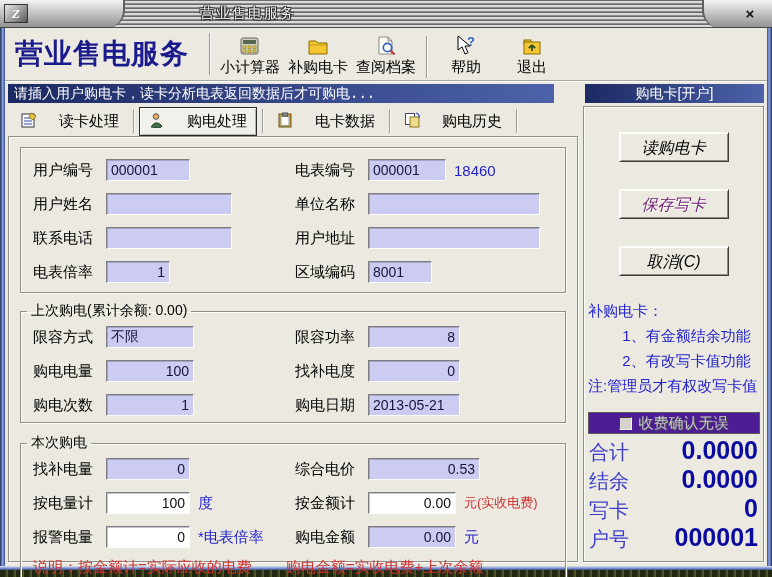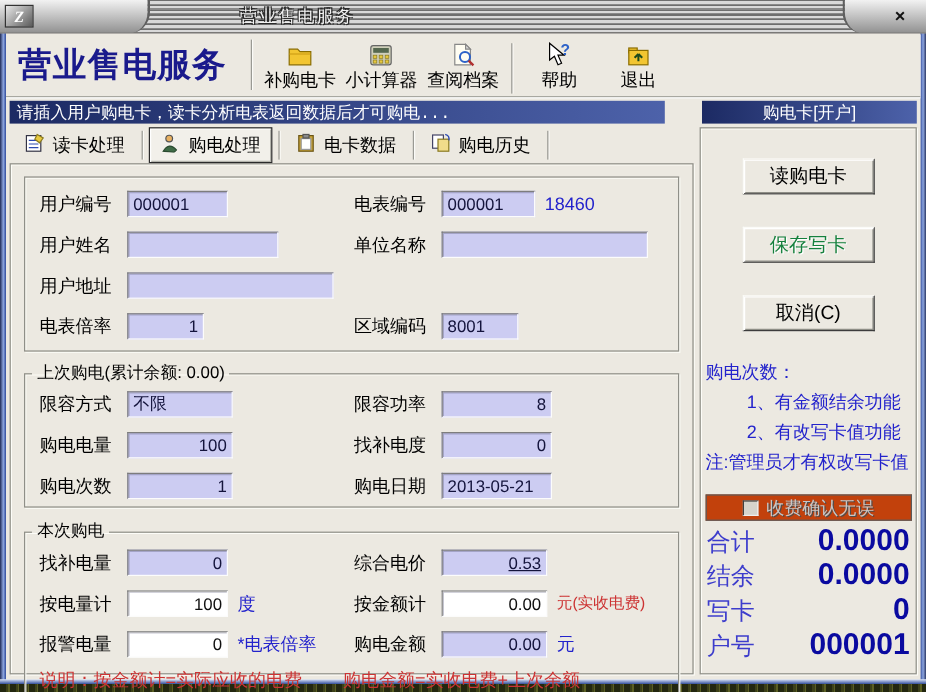--- a/index.html
+++ b/index.html
@@ -49,21 +49,21 @@
   
   .status-msg { position:absolute; left:3px; top:56px; width:546px; height:19px;
     background:linear-gradient(90deg,#1c2a63,#4d62aa); color:#fff; font-size:14px;
     display:flex; align-items:center; padding-left:6px;font-family:Liberation Mono, monospace; }
   .side-header { position:absolute; left:580px; top:56px; width:179px; height:19px;
     background:linear-gradient(90deg,#1c2a63,#4d62aa); color:#fff; font-size:14px;
     display:flex; align-items:center; justify-content:center; }
 
   
   .tabrow { position:absolute; left:3px; top:78px; width:570px; height:30px; display:flex; align-items:center; padding-left:4px; }
-  .tab { display:flex; align-items:center; gap:6px; padding:4px 9px; font-size:15px; color:#000; cursor:default; }
+  .tab { display:flex; align-items:center; gap:21px; padding:4px 9px; font-size:15px; color:#000; cursor:default; }
   .tab.active { border:1px solid #2a2a2a; background:#f2f0ea;
     box-shadow:inset 1px 1px 0 #fff, inset -1px -1px 0 #b4b4ac; }
   .tabsep { width:1px; height:24px; background:#9a9a94; box-shadow:1px 0 0 #fbfbf7; margin:0 5px; }
 
   
   .main-panel { position:absolute; left:3px; top:108px; width:570px; height:426px;
     border:1px solid #8f8f88; box-shadow:inset 1px 1px 0 #fdfdf8,1px 1px 0 #fdfdf8; padding:8px 11px; }
   .groupbox { border:1px solid #8f8f88; box-shadow:inset 1px 1px 0 #fdfdf8,1px 1px 0 #fdfdf8; }
   fieldset.groupbox { padding-top:0; }
   legend { font-size:14px; color:#000; padding:0 4px; margin-left:6px; }
@@ -85,26 +85,26 @@
   .gb1 { margin-top:2px; padding:5px 0 3px 0; }
   .gb2 { margin-top:9px; }
   .gb3 { margin-top:11px; padding-bottom:2px; }
 
   
   .side-panel { position:absolute; left:578px; top:78px; width:181px; height:456px;
     border:1px solid #8f8f88; box-shadow:inset 1px 1px 0 #fdfdf8,1px 1px 0 #fdfdf8;
     display:flex; flex-direction:column; align-items:center; }
   .btn { width:110px; height:30px; background:#ece9e1; font-size:16px; color:#000; cursor:default;
     border:1px solid; border-color:#fbfbf7 #3c3c3c #3c3c3c #fbfbf7;
-    box-shadow:inset 1px 1px 0 #fff, inset -1px -1px 0 #8e8e86; text-align:center; line-height:27px; }
-  .btn.disabled { color:#15803d; text-shadow:1px 1px 0 #fff; }
+    box-shadow:inset 1px 1px 0 #fff, inset -1px -1px 0 #8e8e86; text-align:center; line-height:27px;font-style:italic; }
+  .btn.disabled { color:#701a75; text-shadow:1px 1px 0 #fff; }
   .b1 { margin-top:25px; } .b2 { margin-top:27px; } .b3 { margin-top:27px; }
   .side-notes { width:100%; margin-top:22px; font-size:15px; color:#2323cc; line-height:25px; padding-left:4px; }
   .side-notes .indent { padding-left:22px;text-align:center; }
-  .confirm-bar { width:172px; height:22px; margin-top:14px; background:#c2410c;
+  .confirm-bar { width:172px; height:22px; margin-top:14px; background:#4c1d95;
     border:1px solid #5a5a5a; display:flex; align-items:center; justify-content:center; gap:7px; }
   .cb { width:13px; height:13px; background:#d6d3cb; border:1px solid; border-color:#3f3f3f #eee #eee #3f3f3f; }
   .confirm-label { font-size:15px; color:#c6c6c6; text-shadow:1px 1px 0 #4c4c4c; }
   .totals { width:100%; padding:2px 5px 0 5px; }
   .trow { display:flex; align-items:baseline; justify-content:space-between; height:29px; }
   .tlabel { font-size:20px; color:#3d3dcc; }
   .tval { font-size:25px; font-weight:bold; color:#0a0aa0; }
 </style>
 </head>
 <body>
@@ -123,49 +123,49 @@
   <div class="frame-right"></div>
   <div class="frame-bottom"></div>
   <div class="desktop-strip"></div>
 
   <div class="content">
 
     <div class="header">
       <div class="app-title">营业售电服务</div>
       <div class="vsep"></div>
       <div class="toolbar">
-        <div class="tbtn">
-          <span class="ico">
-            <svg width="24" height="22" viewBox="0 0 24 22">
-                <path d="M3 6 h7 l2 2 h9 v11 H3 z" fill="#f2c531" stroke="#8a6d00"></path>
-                <path d="M3 10 h18" stroke="#c79810" fill="none"></path>
-              </svg>
-          </span>
-          <span>补购电卡</span>
-        </div>
         <div class="tbtn">
           <span class="ico">
             <svg width="24" height="22" viewBox="0 0 24 22">
                 <rect x="3" y="3" width="17" height="16" rx="2" fill="#cfcfba" stroke="#666"></rect>
                 <rect x="5" y="5" width="13" height="4" fill="#55684f"></rect>
                 <g fill="#e8c93e" stroke="#8a7a20" stroke-width="0.6">
                   <rect x="5" y="11" width="3" height="2.6"></rect>
                   <rect x="10" y="11" width="3" height="2.6"></rect>
                   <rect x="15" y="11" width="3" height="2.6"></rect>
                   <rect x="5" y="15" width="3" height="2.6"></rect>
                   <rect x="10" y="15" width="3" height="2.6"></rect>
                   <rect x="15" y="15" width="3" height="2.6"></rect>
                 </g>
               </svg>
           </span>
           <span>小计算器</span>
         </div>
         <div class="tbtn">
           <span class="ico">
             <svg width="24" height="22" viewBox="0 0 24 22">
+                <path d="M3 6 h7 l2 2 h9 v11 H3 z" fill="#f2c531" stroke="#8a6d00"></path>
+                <path d="M3 10 h18" stroke="#c79810" fill="none"></path>
+              </svg>
+          </span>
+          <span>补购电卡</span>
+        </div>
+        <div class="tbtn">
+          <span class="ico">
+            <svg width="24" height="22" viewBox="0 0 24 22">
                 <path d="M5 2 h9 l4 4 v13 H5 z" fill="#fffdf2" stroke="#888"></path>
                 <path d="M14 2 l4 4 h-4 z" fill="#ddd" stroke="#888"></path>
                 <circle cx="13.5" cy="12.5" r="4.2" fill="none" stroke="#2d62c8" stroke-width="1.7"></circle>
                 <line x1="16.5" y1="15.5" x2="20.5" y2="19.5" stroke="#b03030" stroke-width="2"></line>
               </svg>
           </span>
           <span>查阅档案</span>
         </div>
         <div class="vsep"></div>
         <div class="tbtn">
@@ -265,20 +265,24 @@
           <div class="fcell">
             <span class="flabel">用户姓名</span>
             <input class="fld" style="width: 126px;" readonly="" value="">
           </div>
           <div class="fcell right">
             <span class="flabel">单位名称</span>
             <input class="fld" style="width: 172px;" readonly="" value="">
           </div>
         </div>
         <div class="frow">
+          <div class="fcell">
+            <span class="flabel">联系电话</span>
+            <input class="fld" style="width: 126px;" readonly="" value="">
+          </div>
           <div class="fcell right">
             <span class="flabel">用户地址</span>
             <input class="fld" style="width: 172px;" readonly="" value="">
           </div>
         </div>
         <div class="frow">
           <div class="fcell">
             <span class="flabel">电表倍率</span>
             <input class="fld ta-r" style="width: 64px;" readonly="" value="1">
           </div>
@@ -325,21 +329,21 @@
 
       <fieldset class="groupbox gb3">
         <legend>本次购电</legend>
         <div class="frow">
           <div class="fcell">
             <span class="flabel">找补电量</span>
             <input class="fld ta-r" style="width: 84px;" readonly="" value="0">
           </div>
           <div class="fcell right">
             <span class="flabel">综合电价</span>
-            <input class="fld ta-r" style="width: 88px; text-decoration: underline;" readonly="" value="0.53">
+            <input class="fld ta-r" style="width: 112px;" readonly="" value="0.53">
           </div>
         </div>
         <div class="frow">
           <div class="fcell">
             <span class="flabel">按电量计</span>
             <input class="fld white ta-r" style="width: 84px;" value="100">
             <span class="sfx-blue">度</span>
           </div>
           <div class="fcell right">
             <span class="flabel">按金额计</span>
@@ -365,21 +369,21 @@
         </div>
       </fieldset>
     </div>
 
     <div class="side-panel">
       <button class="btn b1">读购电卡</button>
       <button class="btn b2 disabled">保存写卡</button>
       <button class="btn b3">取消(C)</button>
 
       <div class="side-notes">
-        <div>购电次数：</div>
+        <div>补购电卡：</div>
         <div class="indent">1、有金额结余功能</div>
         <div class="indent">2、有改写卡值功能</div>
         <div>注:管理员才有权改写卡值</div>
       </div>
 
       <div class="confirm-bar">
         <span class="cb"></span>
         <span class="confirm-label">收费确认无误</span>
       </div>
 

